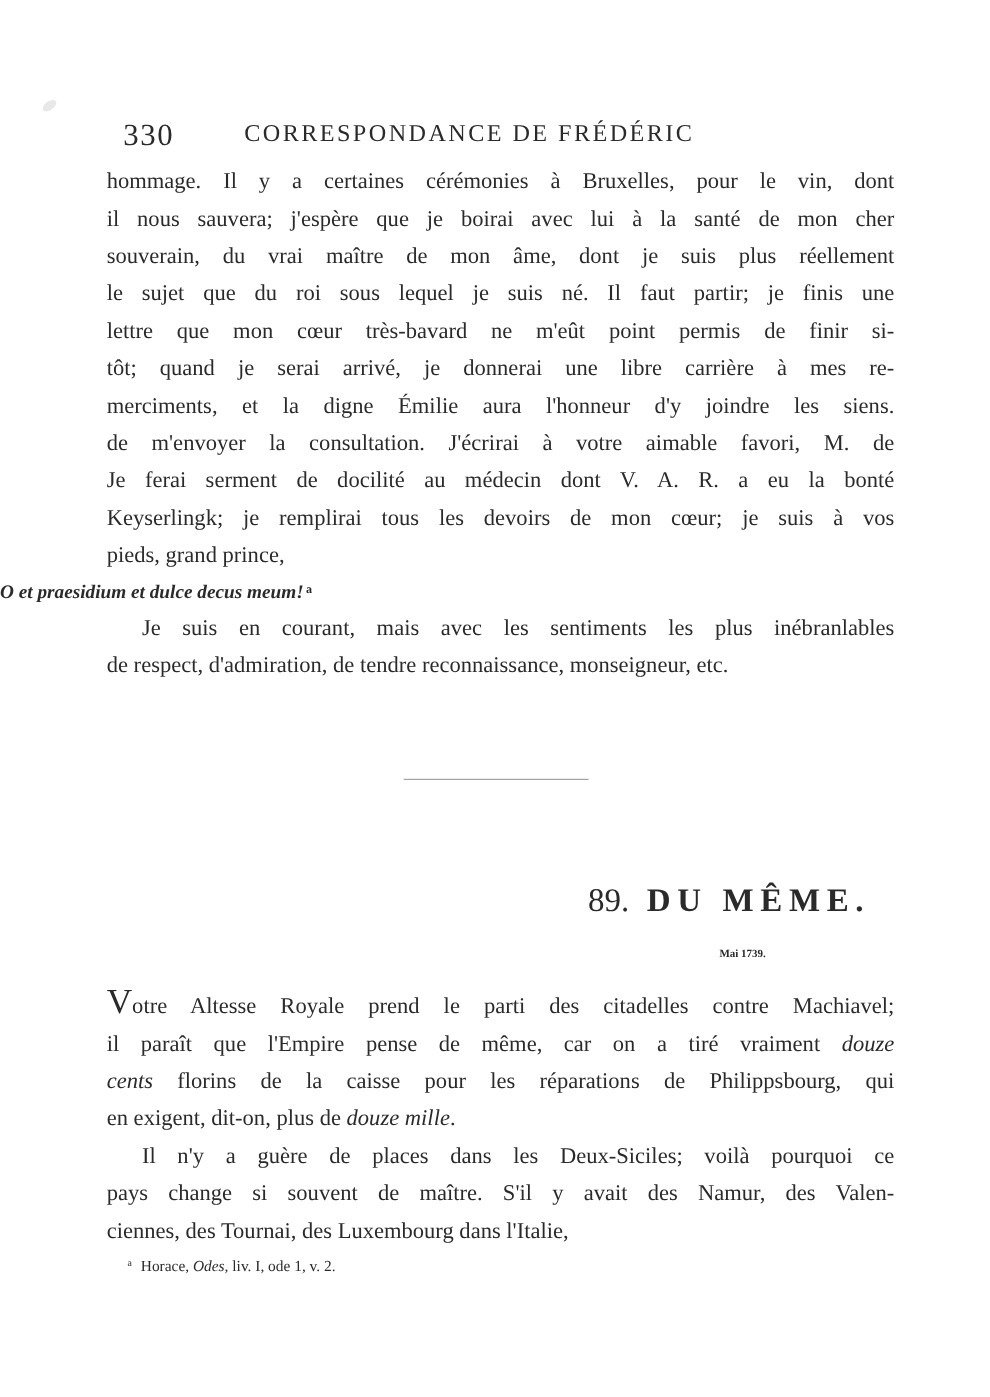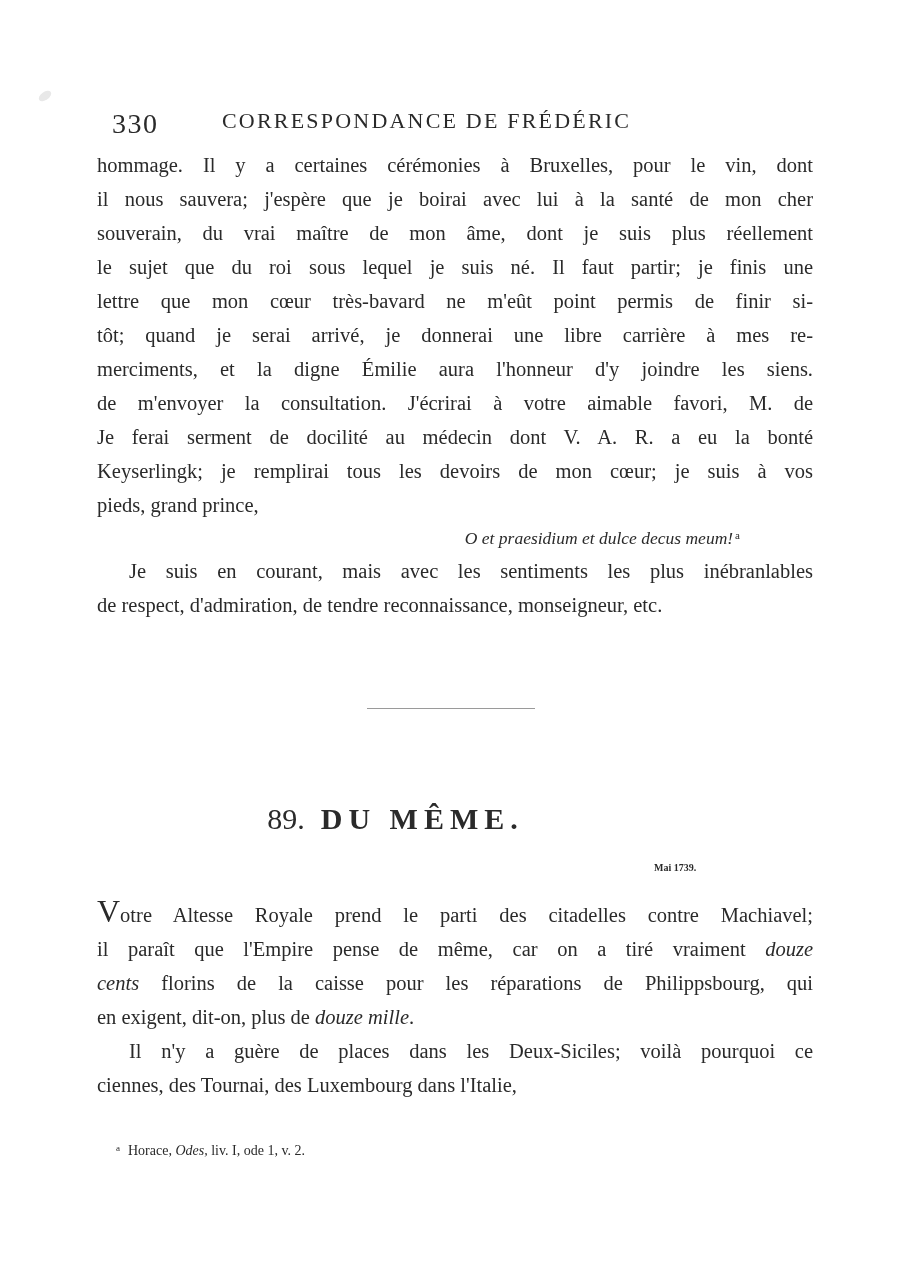--- a/index.html
+++ b/index.html
@@ -16,29 +16,29 @@
   .page-num { position: absolute; left: 15px; top: 0; font-size: 28px; }
   .running-title { position: absolute; left: 125px; top: 0; letter-spacing: 2.2px; text-align: center; }
   .body-text {
     position: absolute; left: 97px; width: 716px;
     font-size: 20.5px; line-height: 34px; text-align: justify;
   }
   .line { display: block; text-align: justify; text-align-last: justify; white-space: nowrap; height: 34px; }
   .line.last { text-align-last: left; }
   .block1 { top: 148px; }
   .quote {
-    position: absolute; top: 528px; left: 0; width: 740px; text-align: right;
-    font-style: italic; font-size: 17.5px;
+    position: absolute; top: 528px; left: 0; width: 740px; text-align: left;
+    font-style: italic; font-size: 17.5px; font-weight: bold;
   }
   .quote sup { font-style: normal; font-size: 11px; vertical-align: 5px; margin-left: 2px; }
   .block2 { top: 554px; }
   .indent { padding-left: 32px; }
   .rule { position: absolute; top: 708px; left: 367px; width: 168px; height: 1px; background: #9a9a9a; }
   .heading {
-    position: absolute; top: 802px; left: 0; width: 791px; text-align: center;
+    position: absolute; top: 802px; left: 0; width: 791px; text-align: right;
     font-size: 30px;
   }
   .heading .num { font-weight: normal; margin-right: 16px; }
   .heading .title { font-weight: bold; letter-spacing: 6px; }
   .dateline { position: absolute; top: 862px; left: 654px; font-size: 10px; font-weight: bold; }
   .block3 { top: 898px; }
   .dropcap { font-size: 32px; line-height: 20px; }
   em { }
   .footnote { position: absolute; top: 1143px; left: 116px; font-size: 14px; }
   .footnote sup { font-size: 9px; vertical-align: 4px; margin-right: 8px; }
@@ -83,19 +83,20 @@
   </div>
 
   <div class="dateline">Mai 1739.</div>
 
   <div class="body-text block3">
     <span class="line"><span class="dropcap">V</span><span>otre Altesse Royale prend le parti des citadelles contre Machiavel;</span></span>
     <span class="line"><span>il paraît que l'Empire pense de même, car on a tiré vraiment </span><em>douze</em></span>
     <span class="line"><em>cents</em><span> florins de la caisse pour les réparations de Philippsbourg, qui</span></span>
     <span class="line last"><span>en exigent, dit-on, plus de </span><em>douze mille</em><span>.</span></span>
     <span class="line indent">Il n'y a guère de places dans les Deux-Siciles; voilà pourquoi ce</span>
+    <span class="line">pays change si souvent de maître. S'il y avait des Namur, des Valen-</span>
     <span class="line last">ciennes, des Tournai, des Luxembourg dans l'Italie,</span>
   </div>
 
   <div class="footnote">
     <sup>a</sup><span>Horace, </span><em>Odes,</em><span> liv. I, ode 1, v. 2.</span>
   </div>
 </div>
 
 </body></html>

